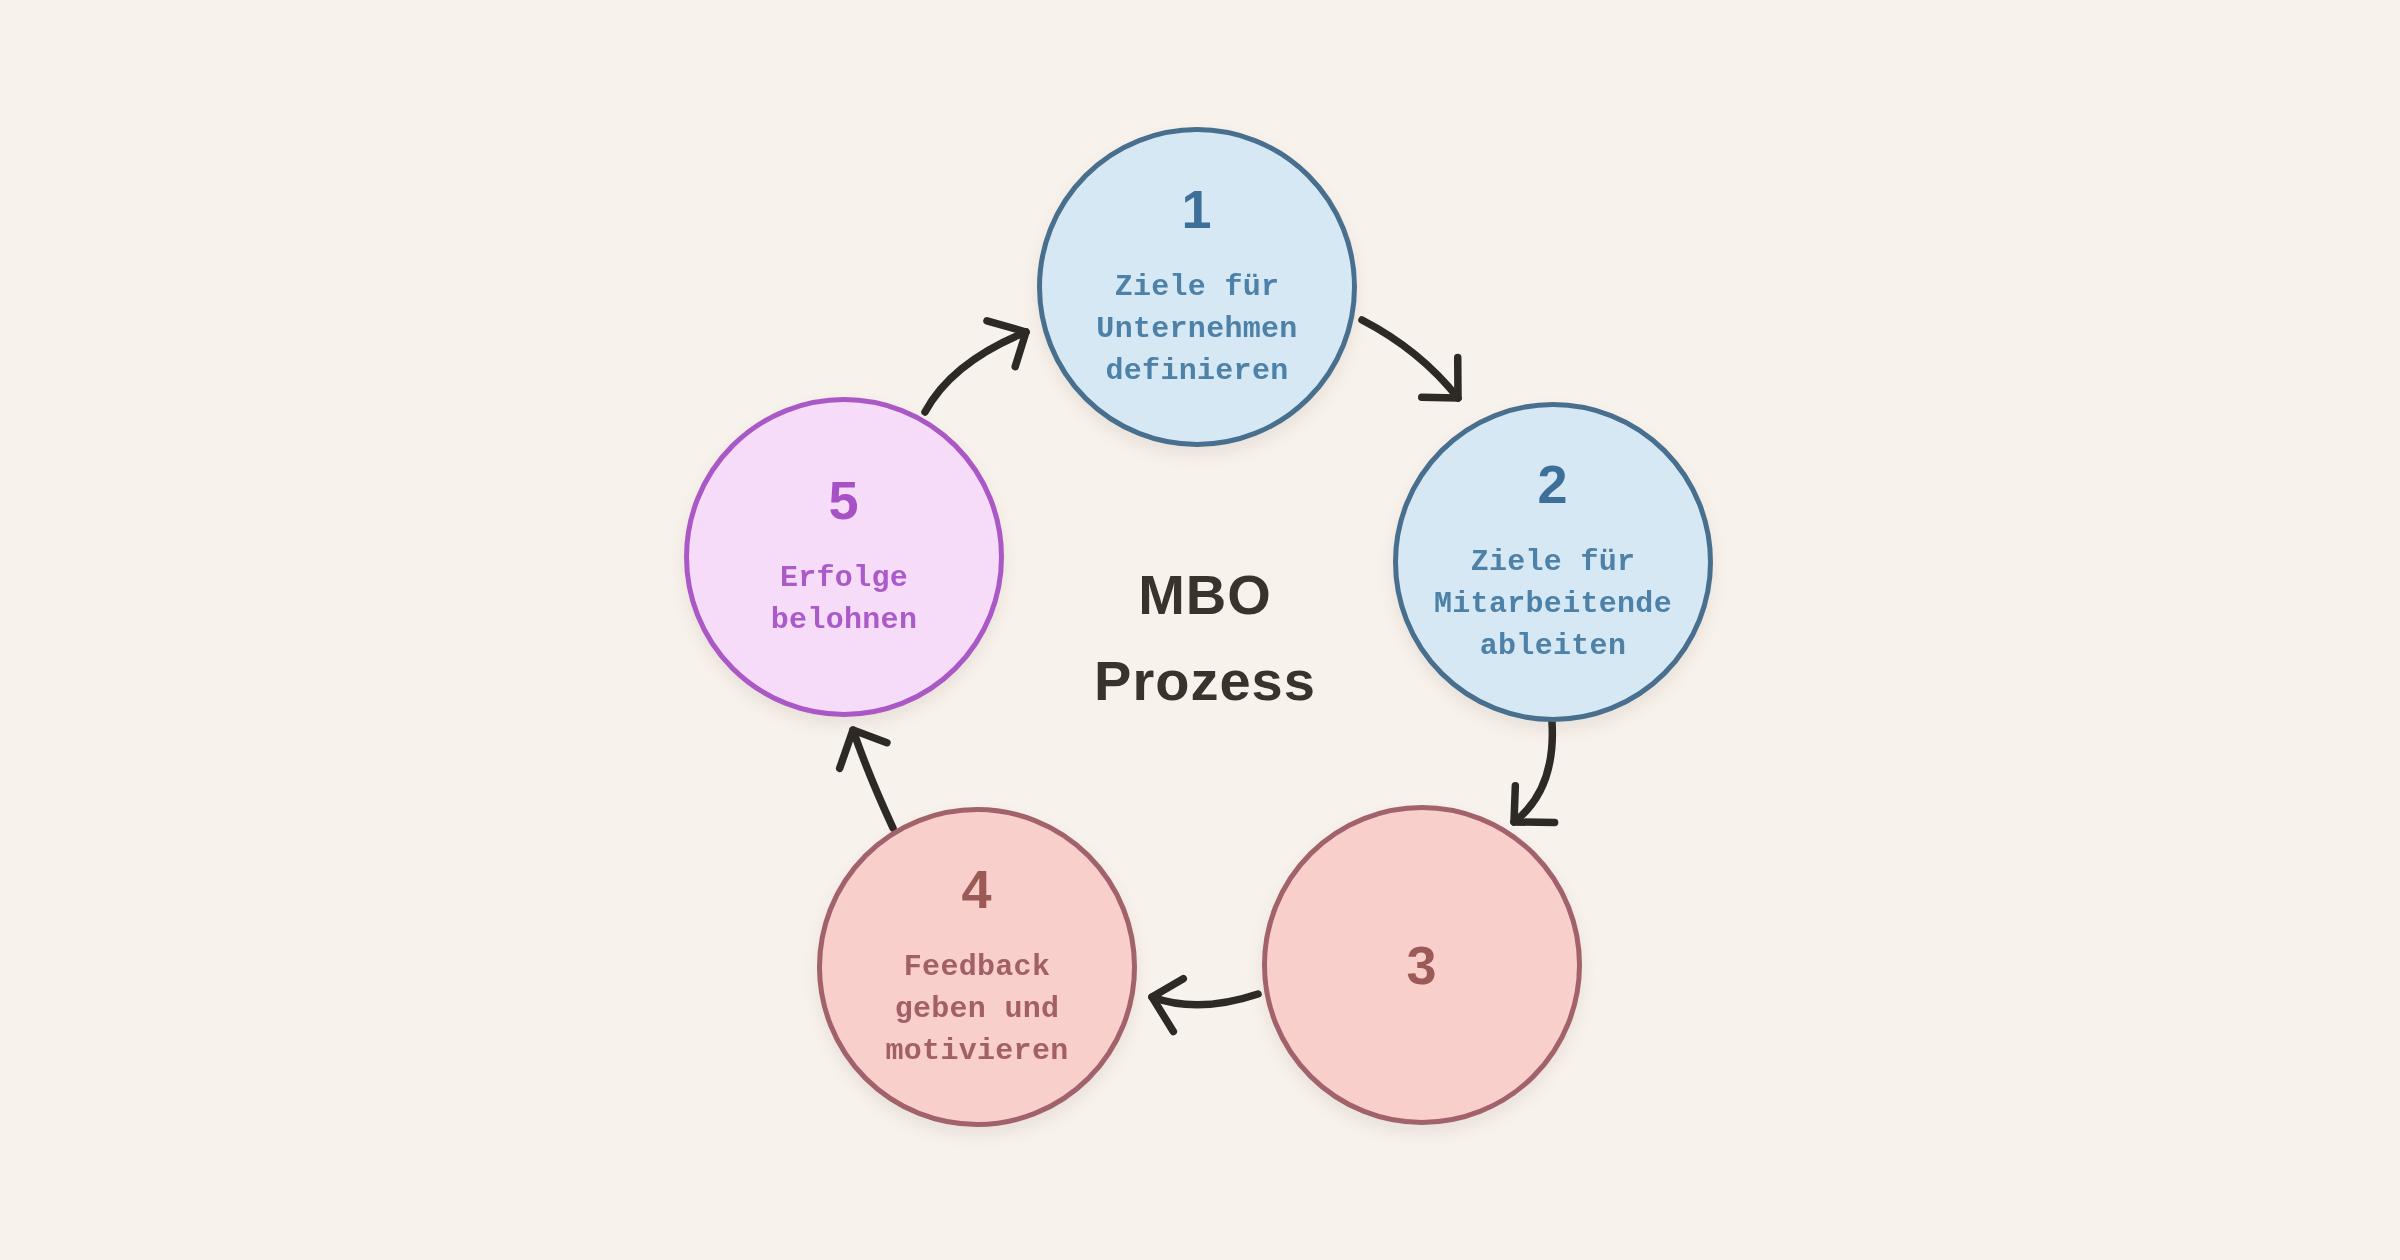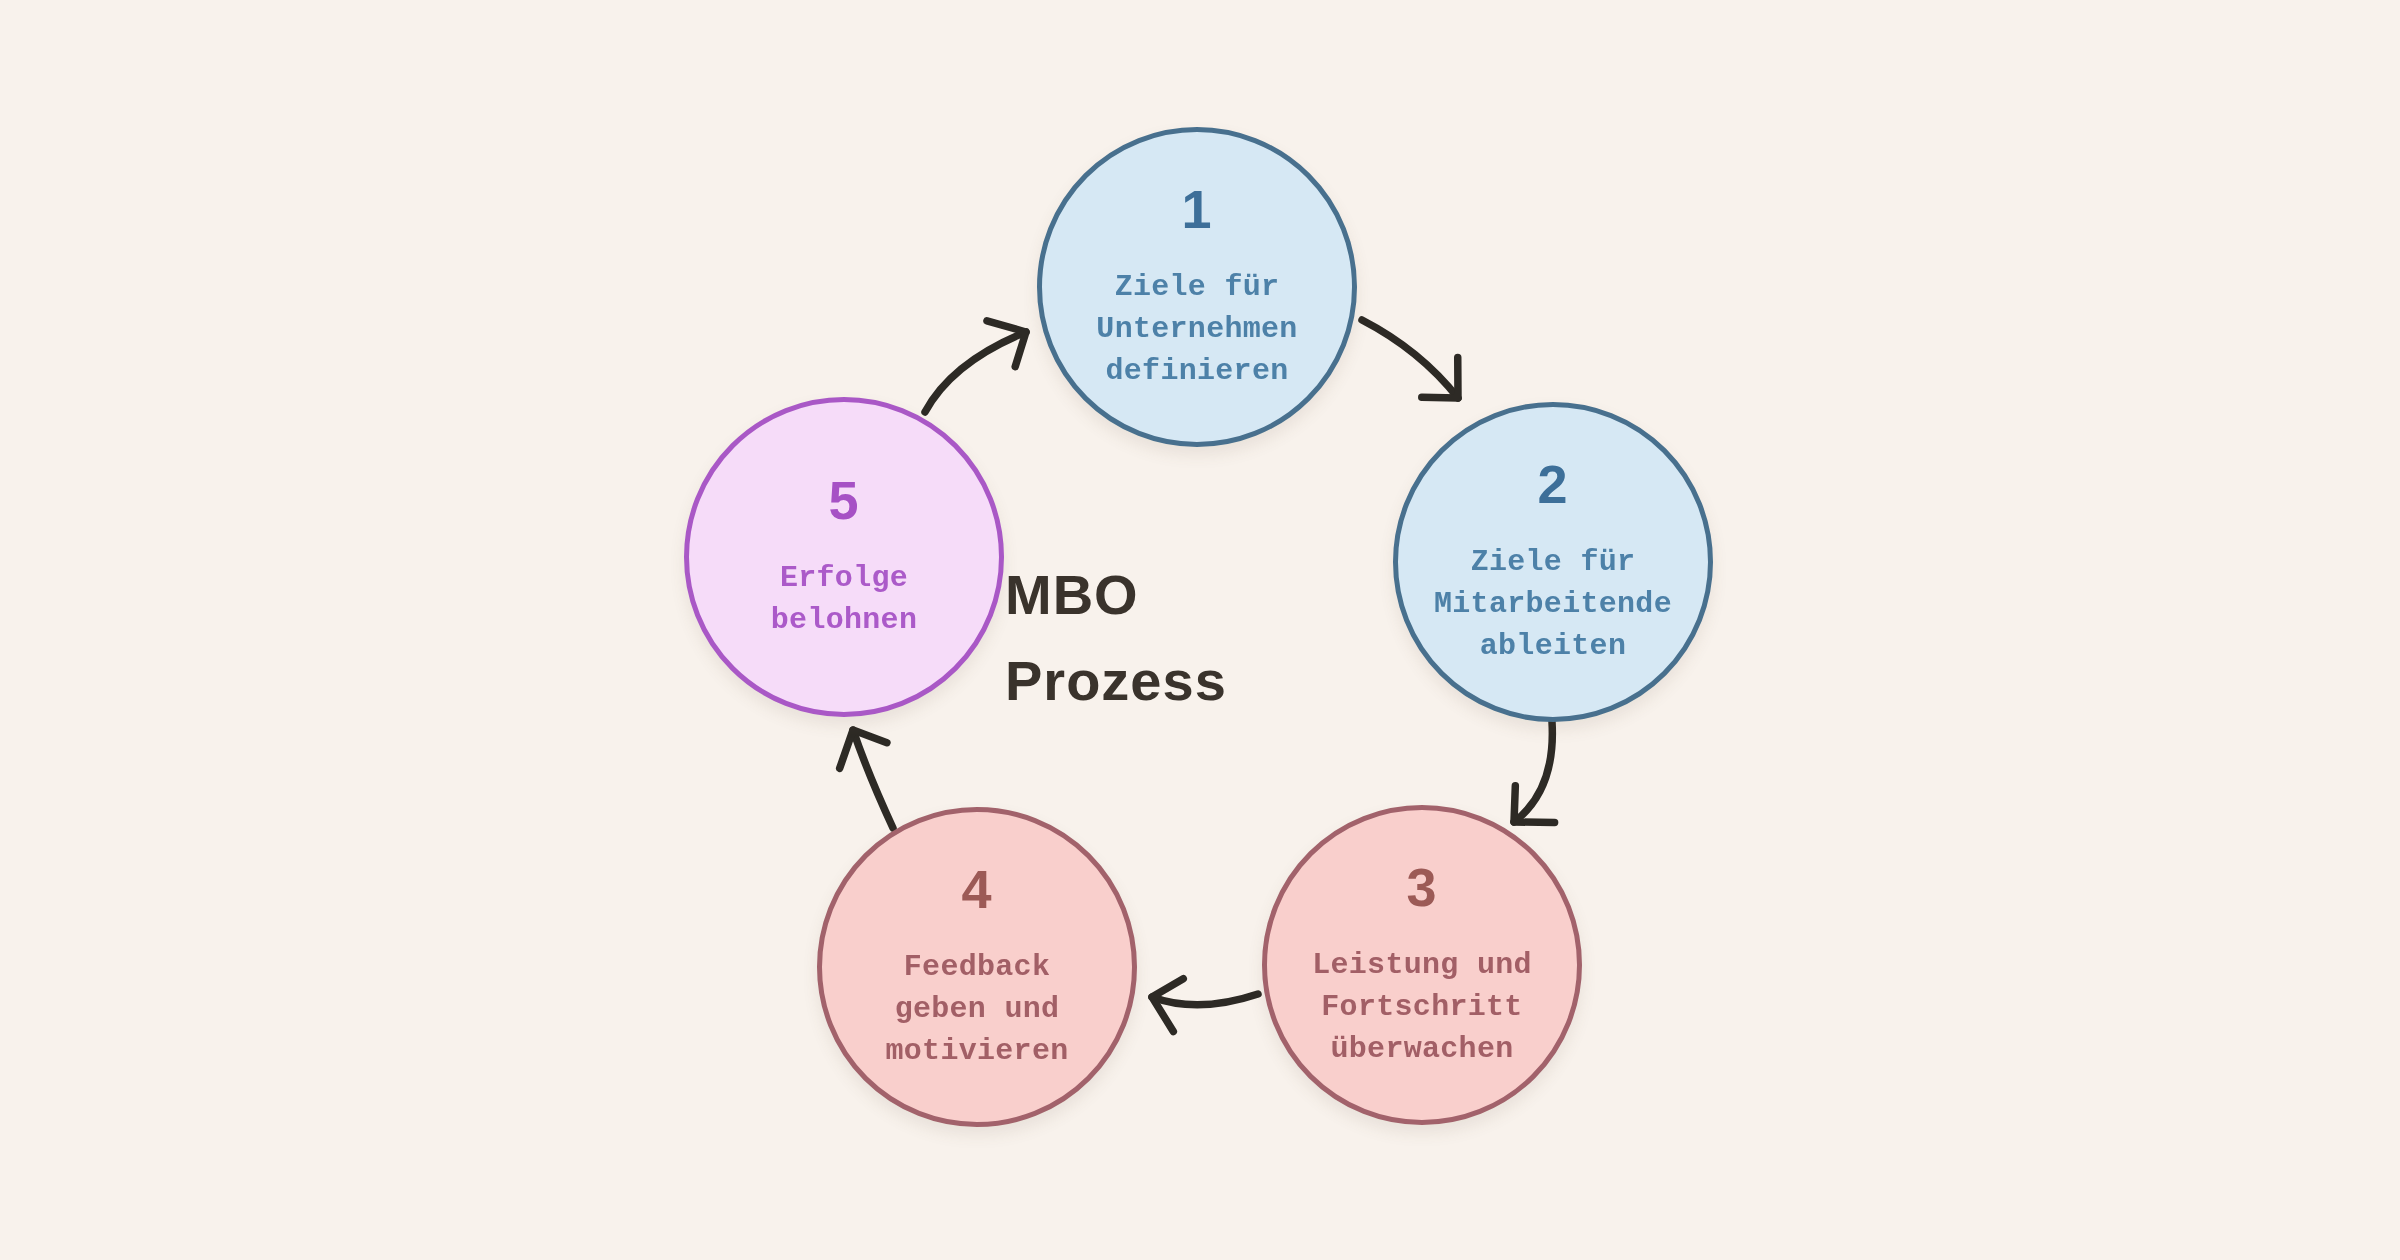--- a/index.html
+++ b/index.html
@@ -82,20 +82,21 @@
   .pos-1 { left: 1037px; top: 127px; }
   .pos-2 { left: 1393px; top: 402px; }
   .pos-3 { left: 1262px; top: 805px; }
   .pos-4 { left: 817px;  top: 807px; }
   .pos-5 { left: 684px;  top: 397px; }
   .diagram-title {
     position: absolute;
     left: 1005px;
     top: 552px;
     width: 400px;
+    text-align: center;
     font-size: 56px;
     font-weight: bold;
     line-height: 86px;
     color: var(--title-color);
     white-space: pre-line;
     letter-spacing: 1px;
   }
 </style>
 </head>
 <body>
@@ -124,23 +125,20 @@
 
   <div class="circle theme-blue pos-2">
     <div class="num">2</div>
     <div class="label">Ziele für
 Mitarbeitende
 ableiten</div>
   </div>
 
   <div class="circle theme-pink pos-3">
     <div class="num">3</div>
-    <div class="label">Leistung und
-Fortschritt
-überwachen</div>
   </div>
 
   <div class="circle theme-pink pos-4">
     <div class="num">4</div>
     <div class="label">Feedback
 geben und
 motivieren</div>
   </div>
 
   <div class="circle theme-purple pos-5">

